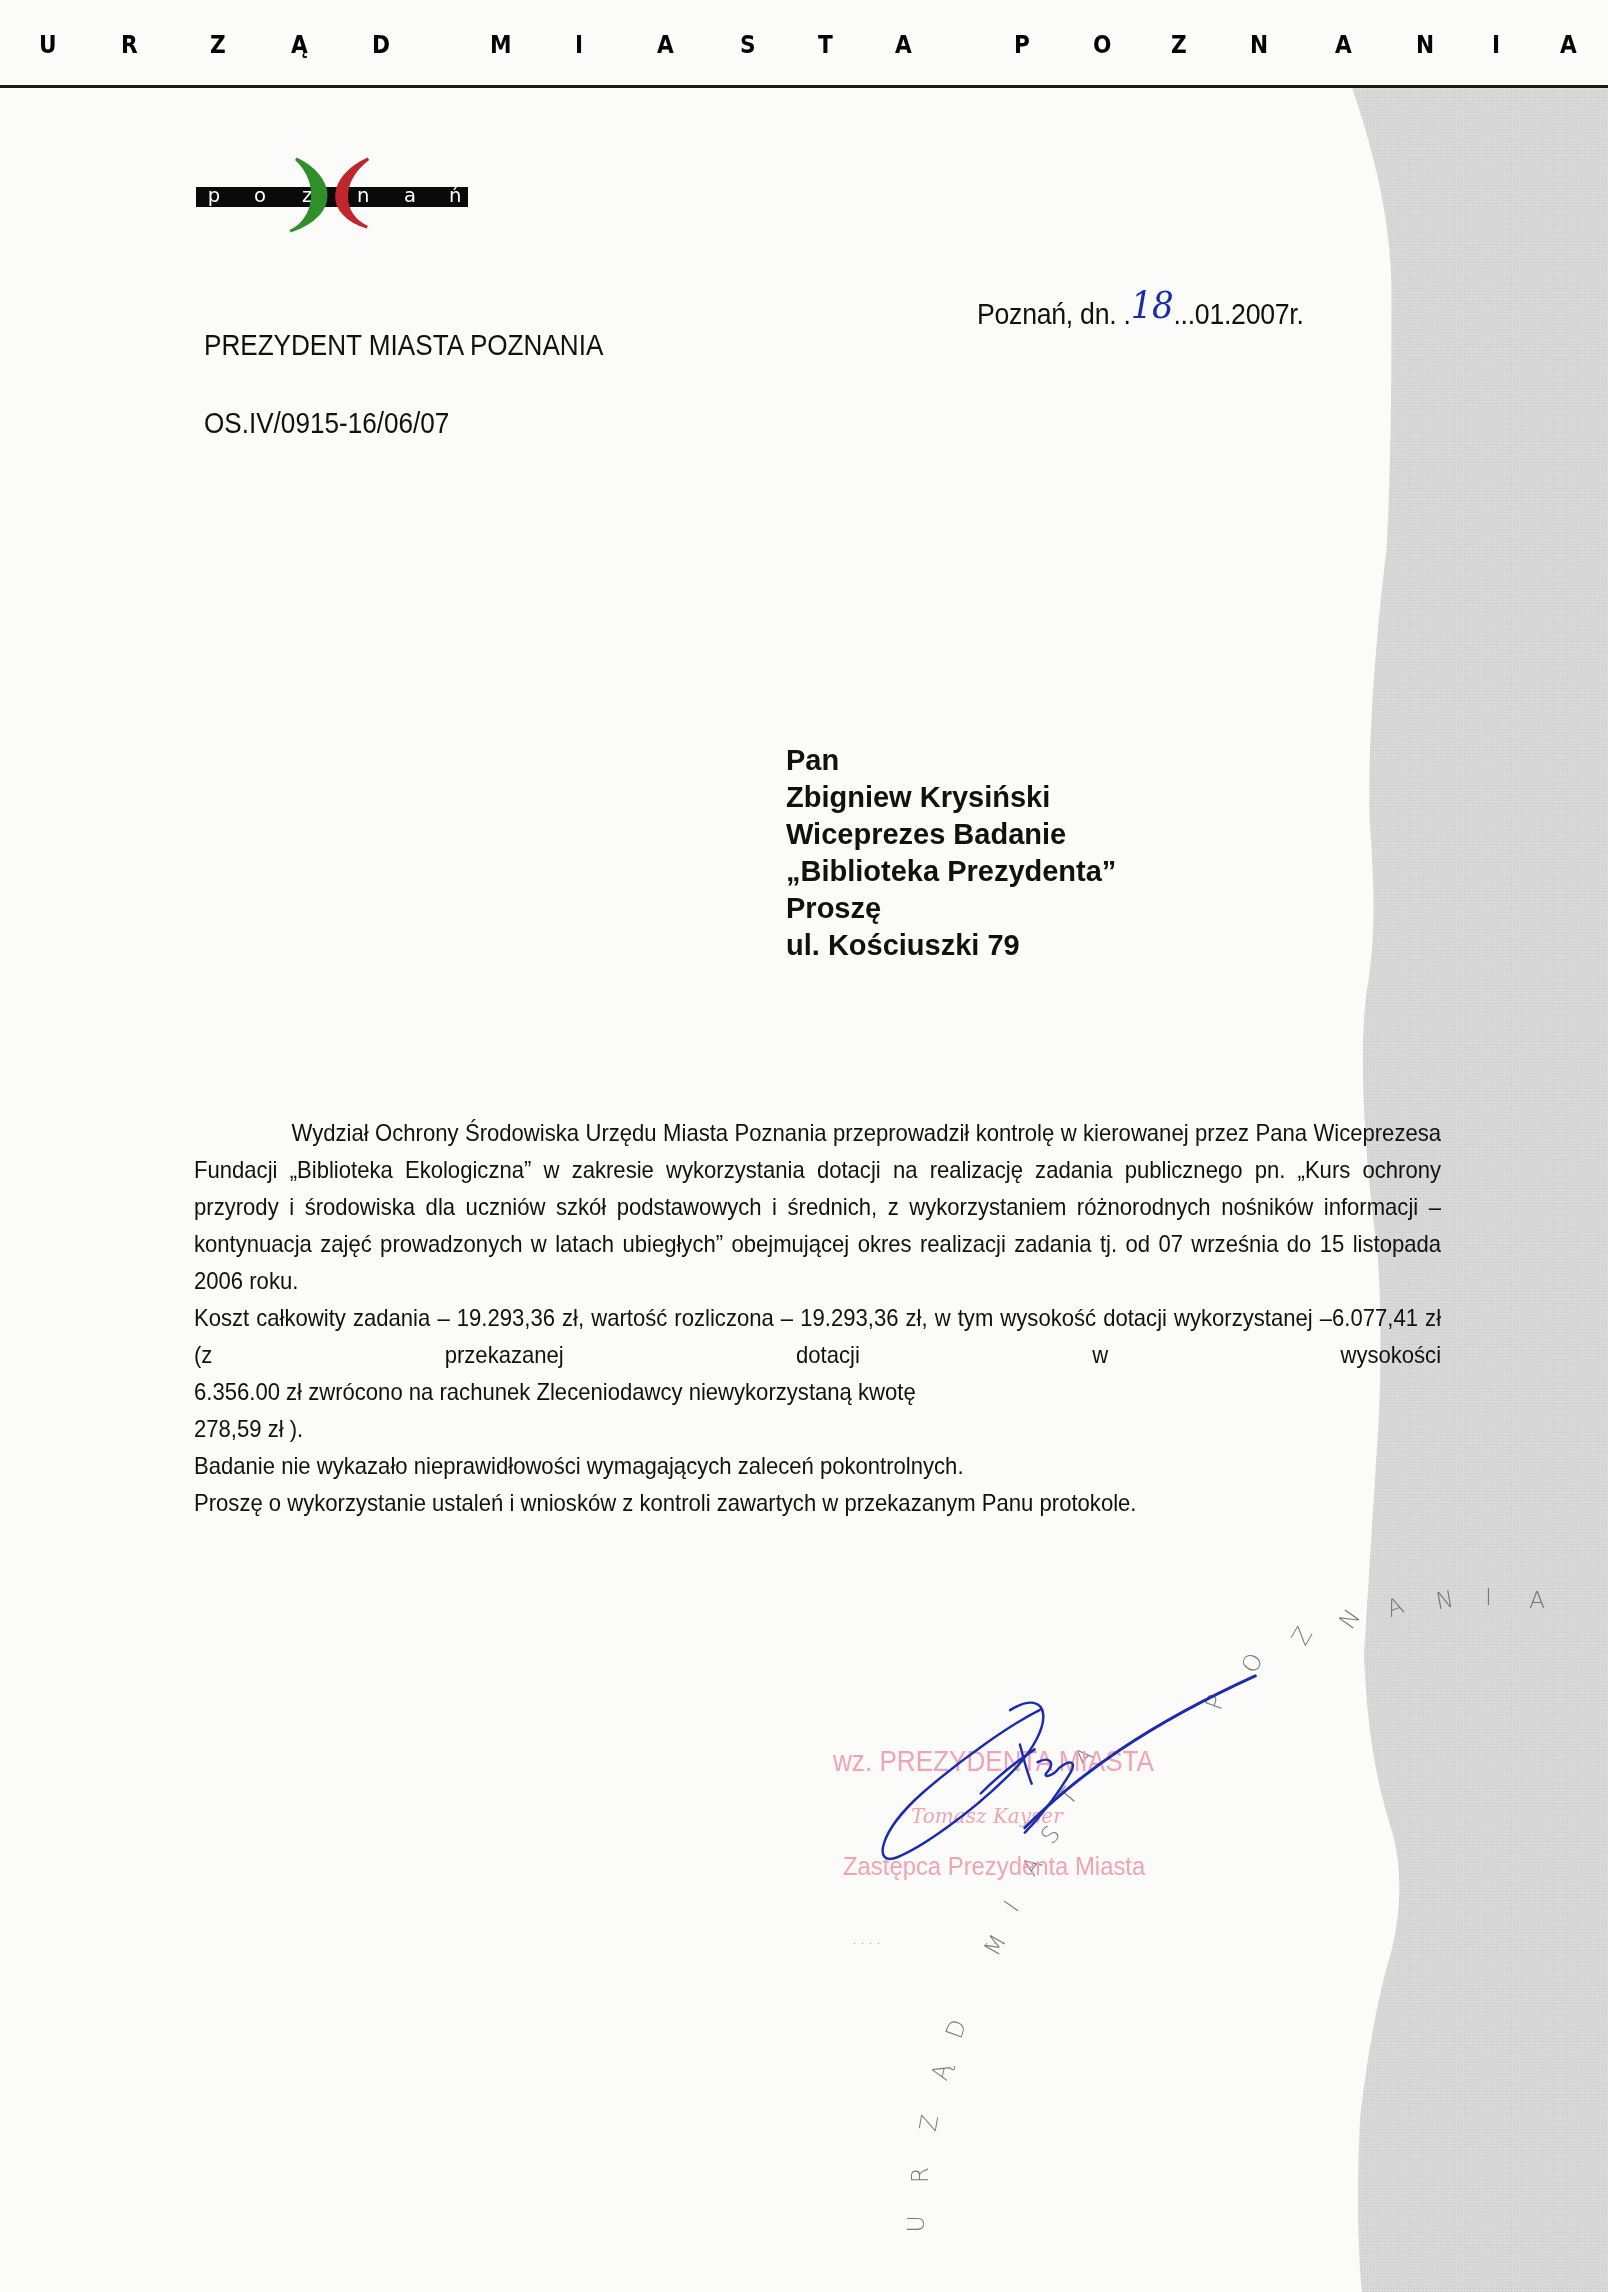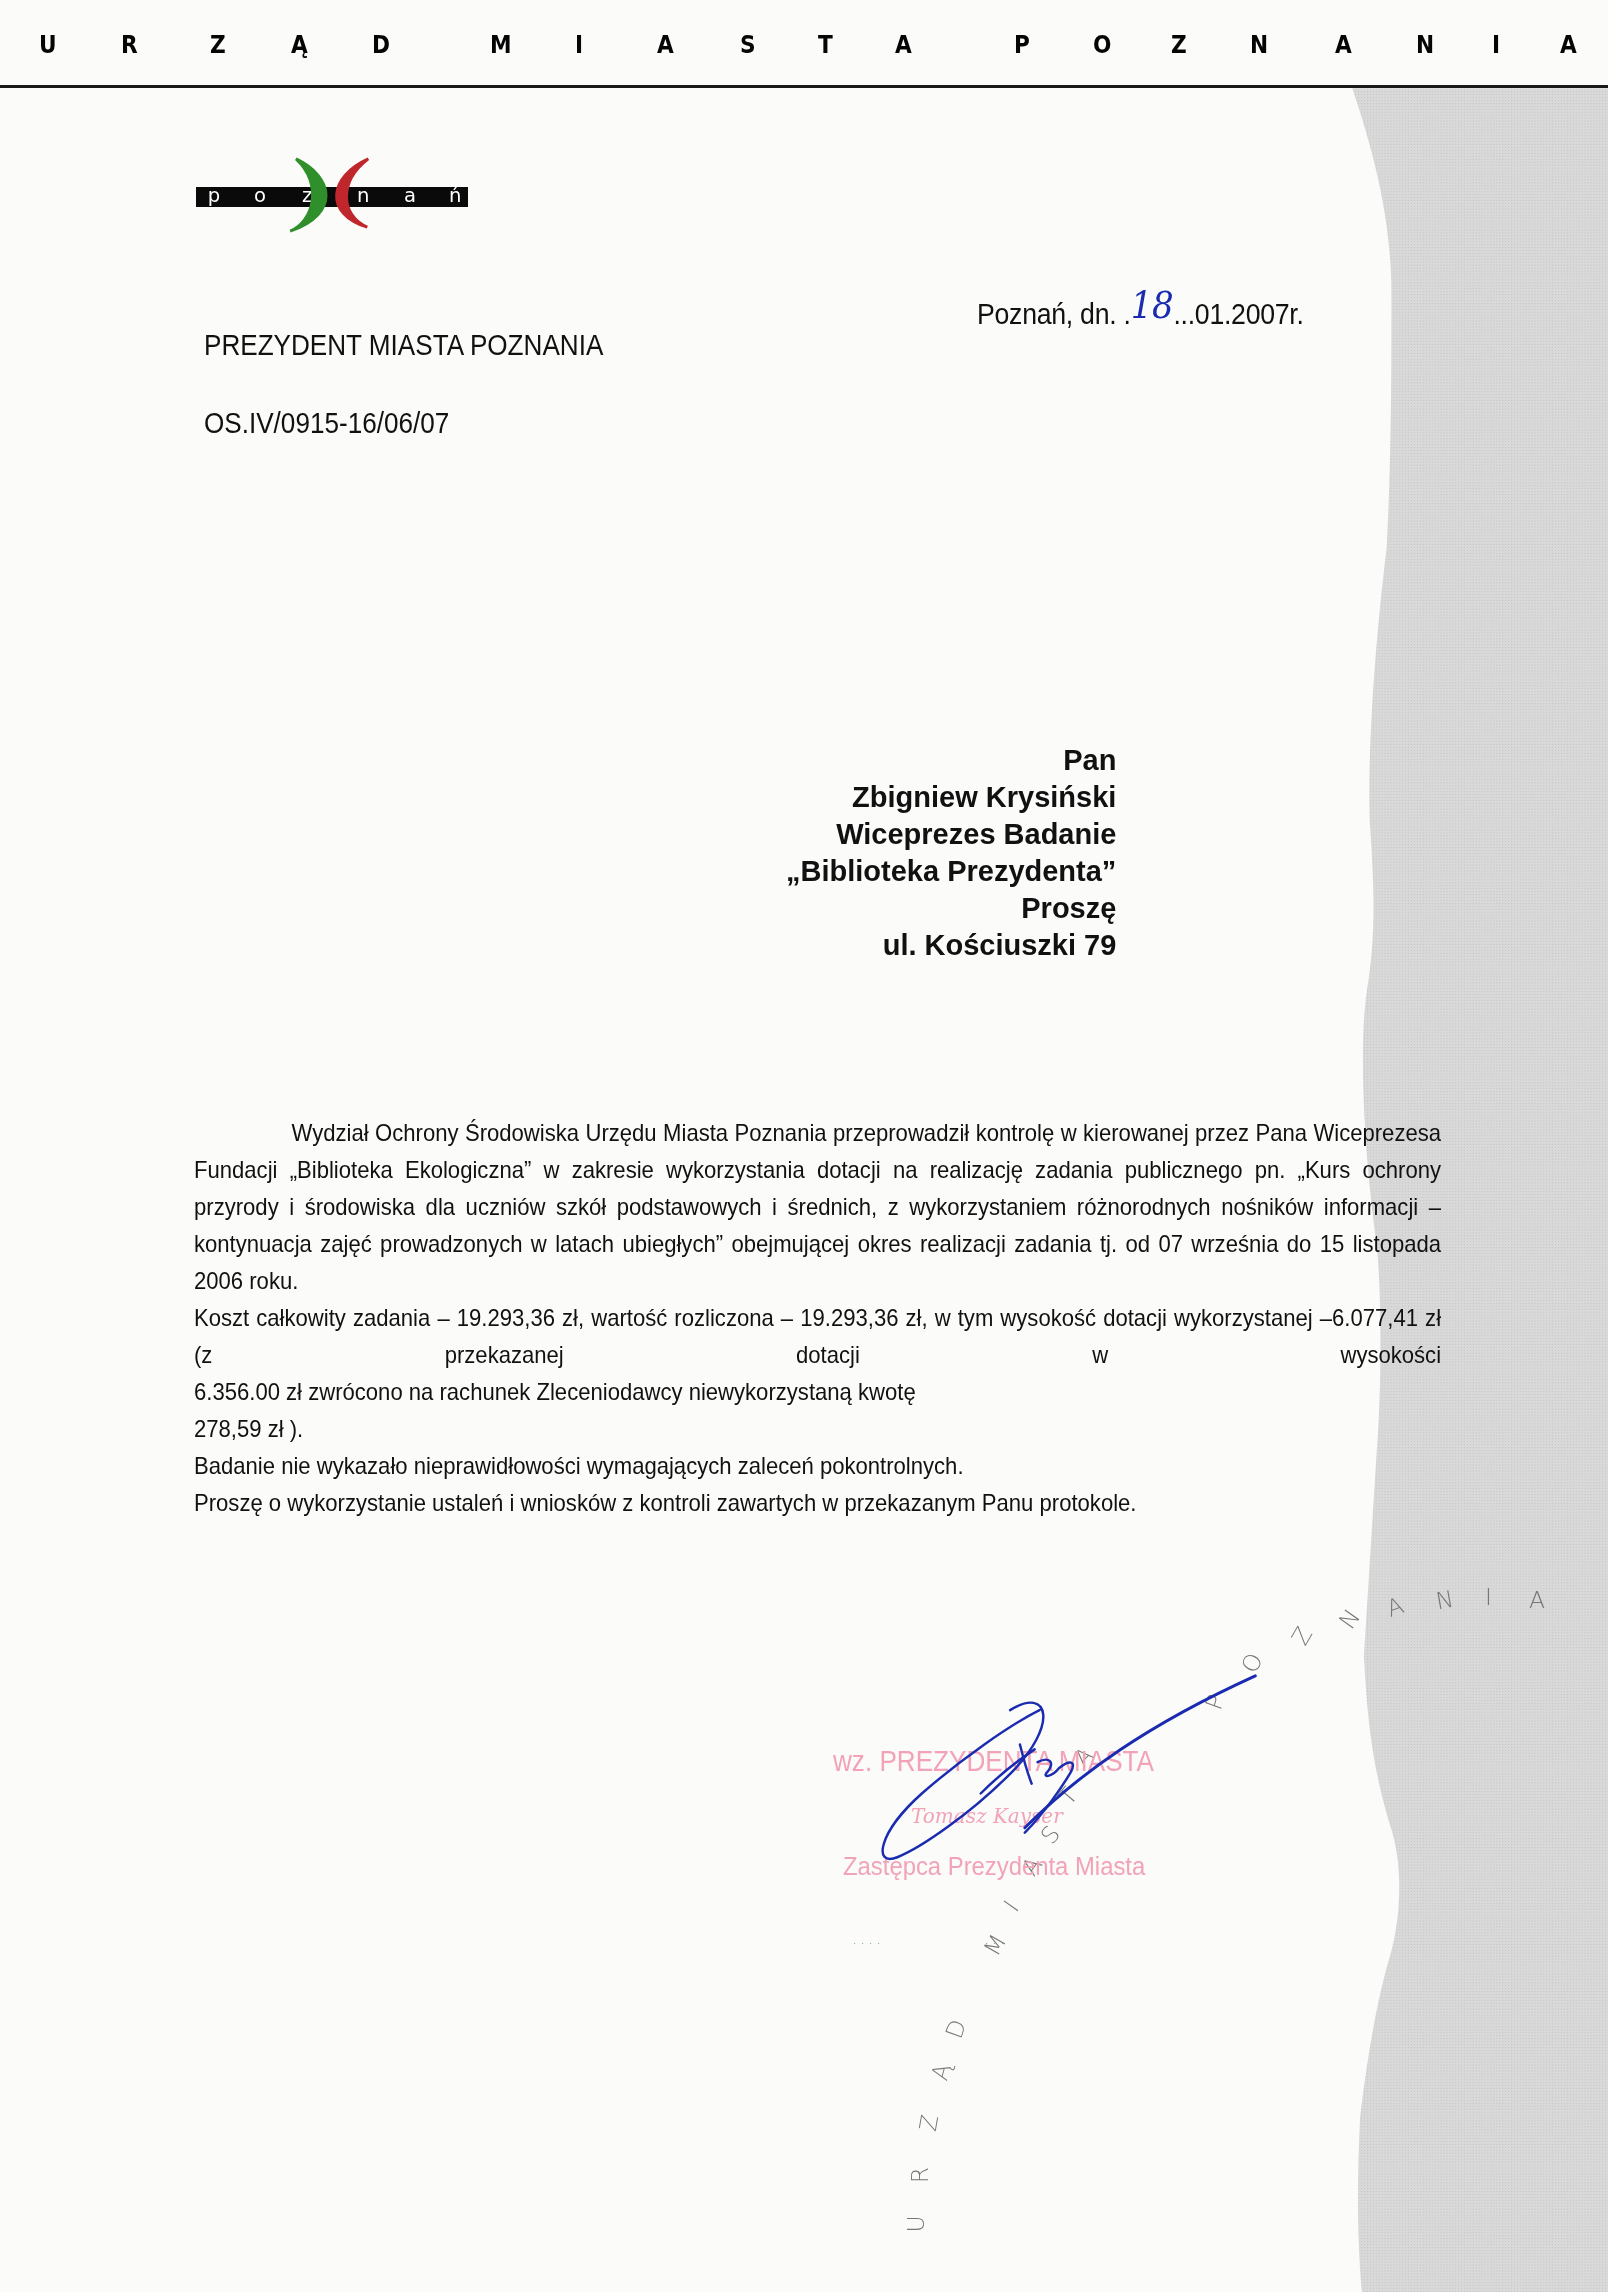--- a/index.html
+++ b/index.html
@@ -38,21 +38,21 @@
     font-family: "DejaVu Sans", sans-serif;
   }
   .logo svg { position: absolute; left: 0; top: 0; }
 
   .date-line { left: 977px; top: 290px; font-size: 29px; letter-spacing: -0.3px; transform: scaleX(0.92); transform-origin: left; }
   .date-line .hand { color: #1a2bb0; font-family: "DejaVu Serif", serif; font-style: italic; font-size: 37px; position: relative; top: -5.9px; }
   .sender { left: 204px; top: 329px; font-size: 29px; transform: scaleX(0.9); transform-origin: left; }
   .refno { left: 204px; top: 407px; font-size: 29px; transform: scaleX(0.9); transform-origin: left; }
 
   .recipient { left: 786px; top: 742px; font-weight: bold; font-size: 29px; line-height: 37px; }
-  .recipient div { white-space: nowrap; text-align: right; }
+  .recipient div { white-space: nowrap; }
 
   .body-text {
     left: 194px; top: 1114px; width: 1247px;
     font-size: 24px; line-height: 37px;
   }
   .body-text p { margin: 0; text-align: justify; text-align-last: left; transform: scaleX(0.92); transform-origin: left; width: 108.7%; }
   .body-text p.justify-full { text-align-last: justify; }
   .body-text p.indent { text-indent: 106px; }
 
   

